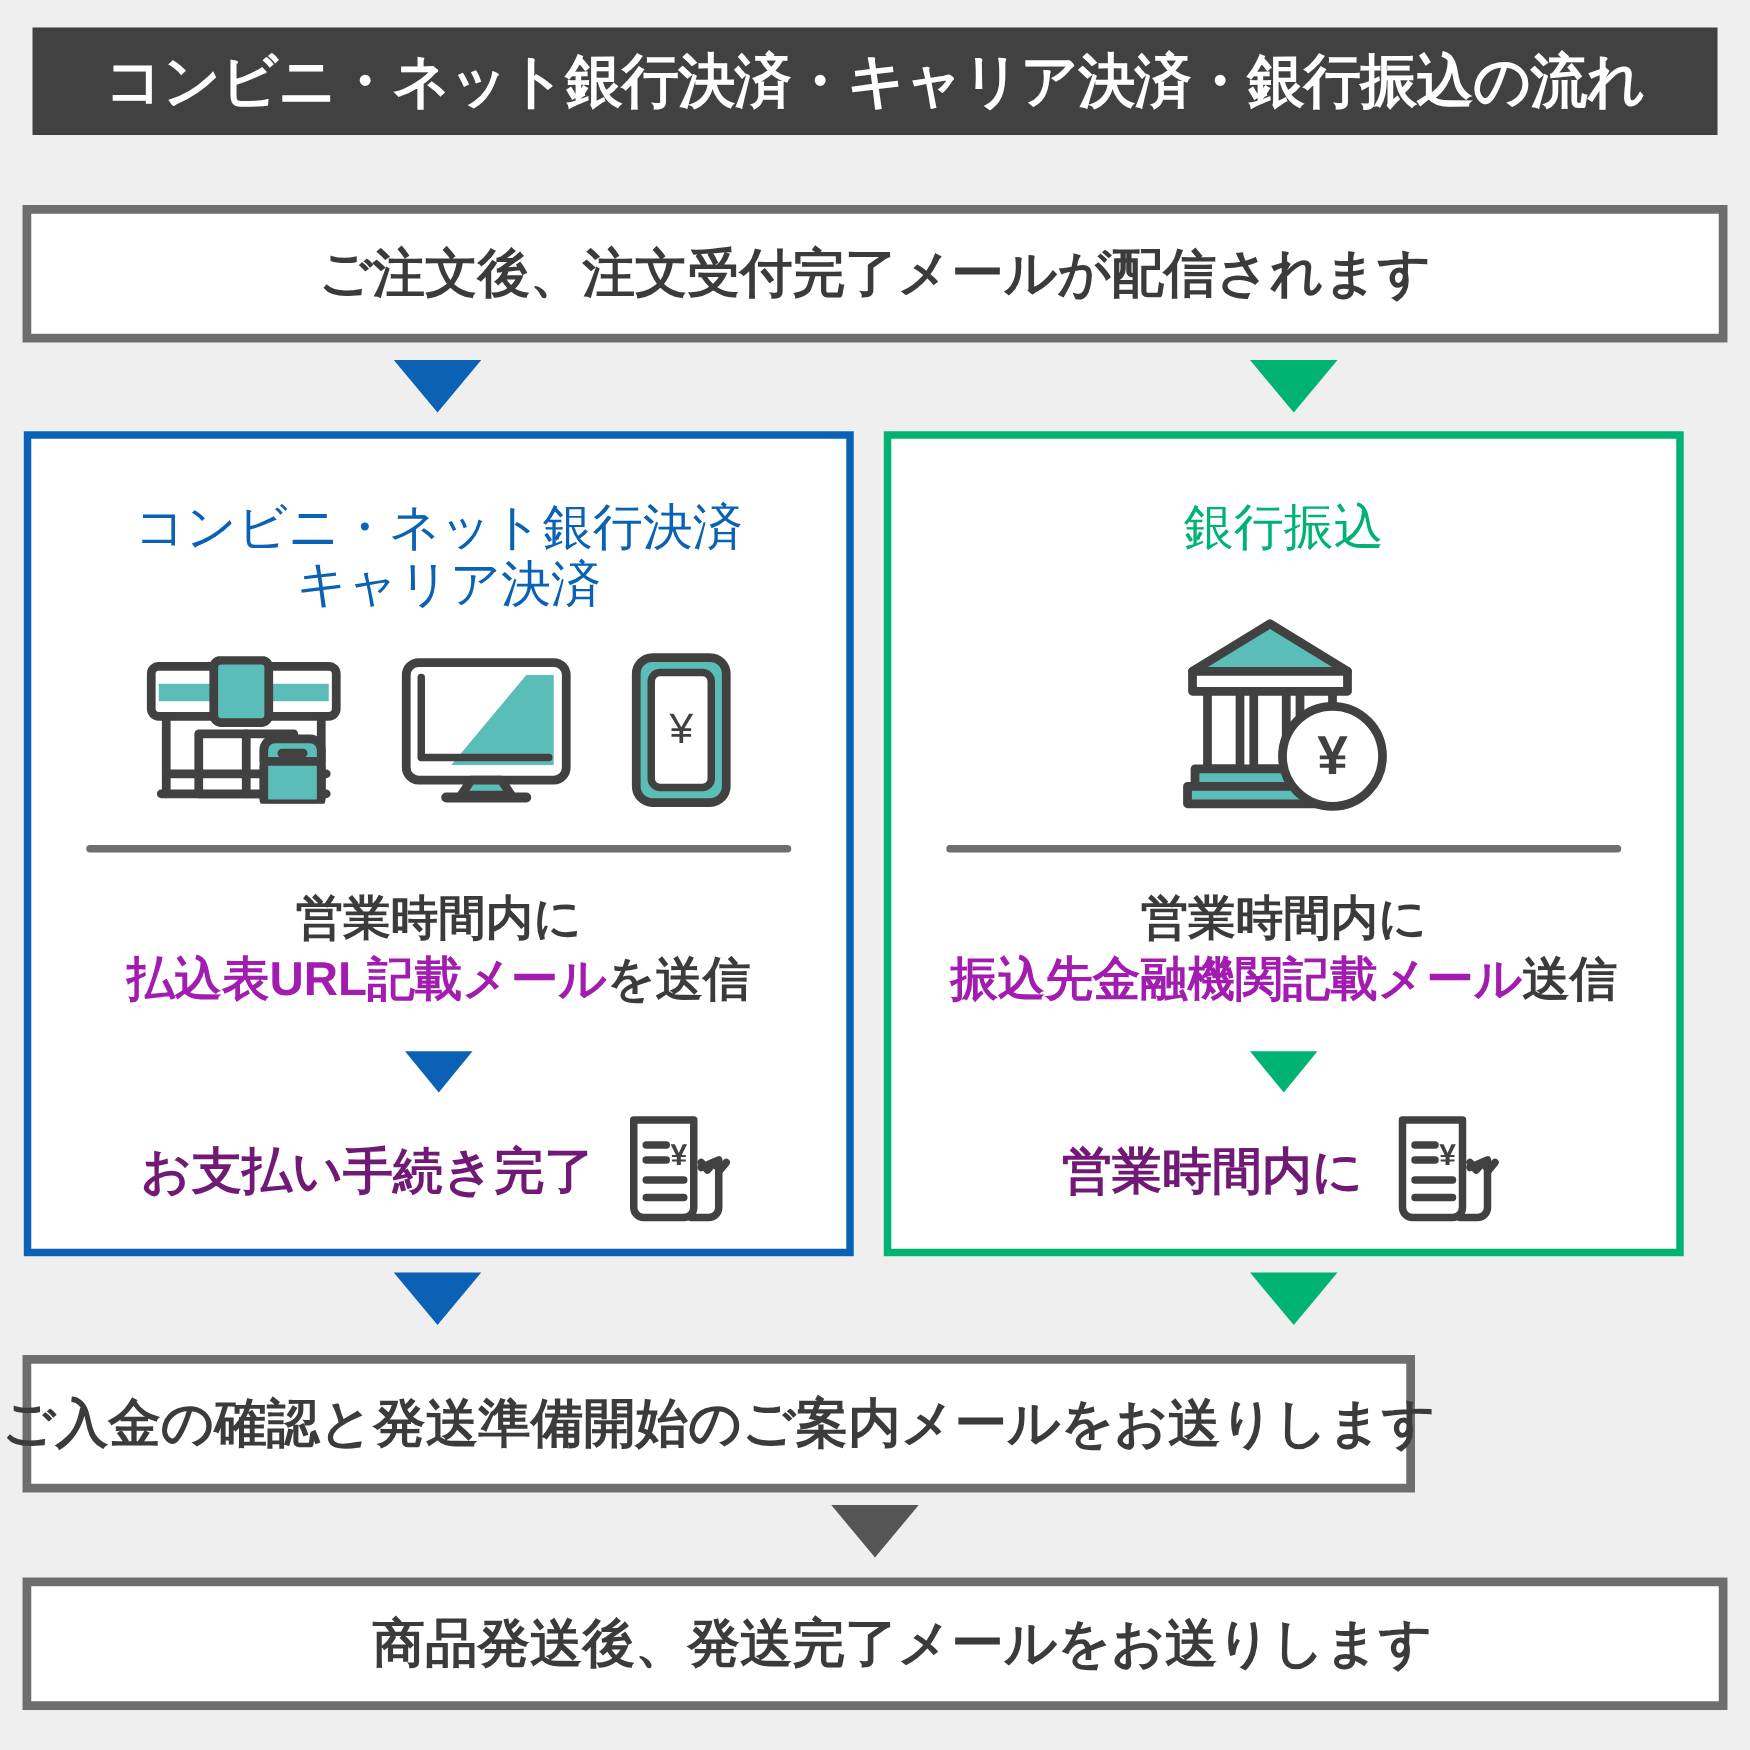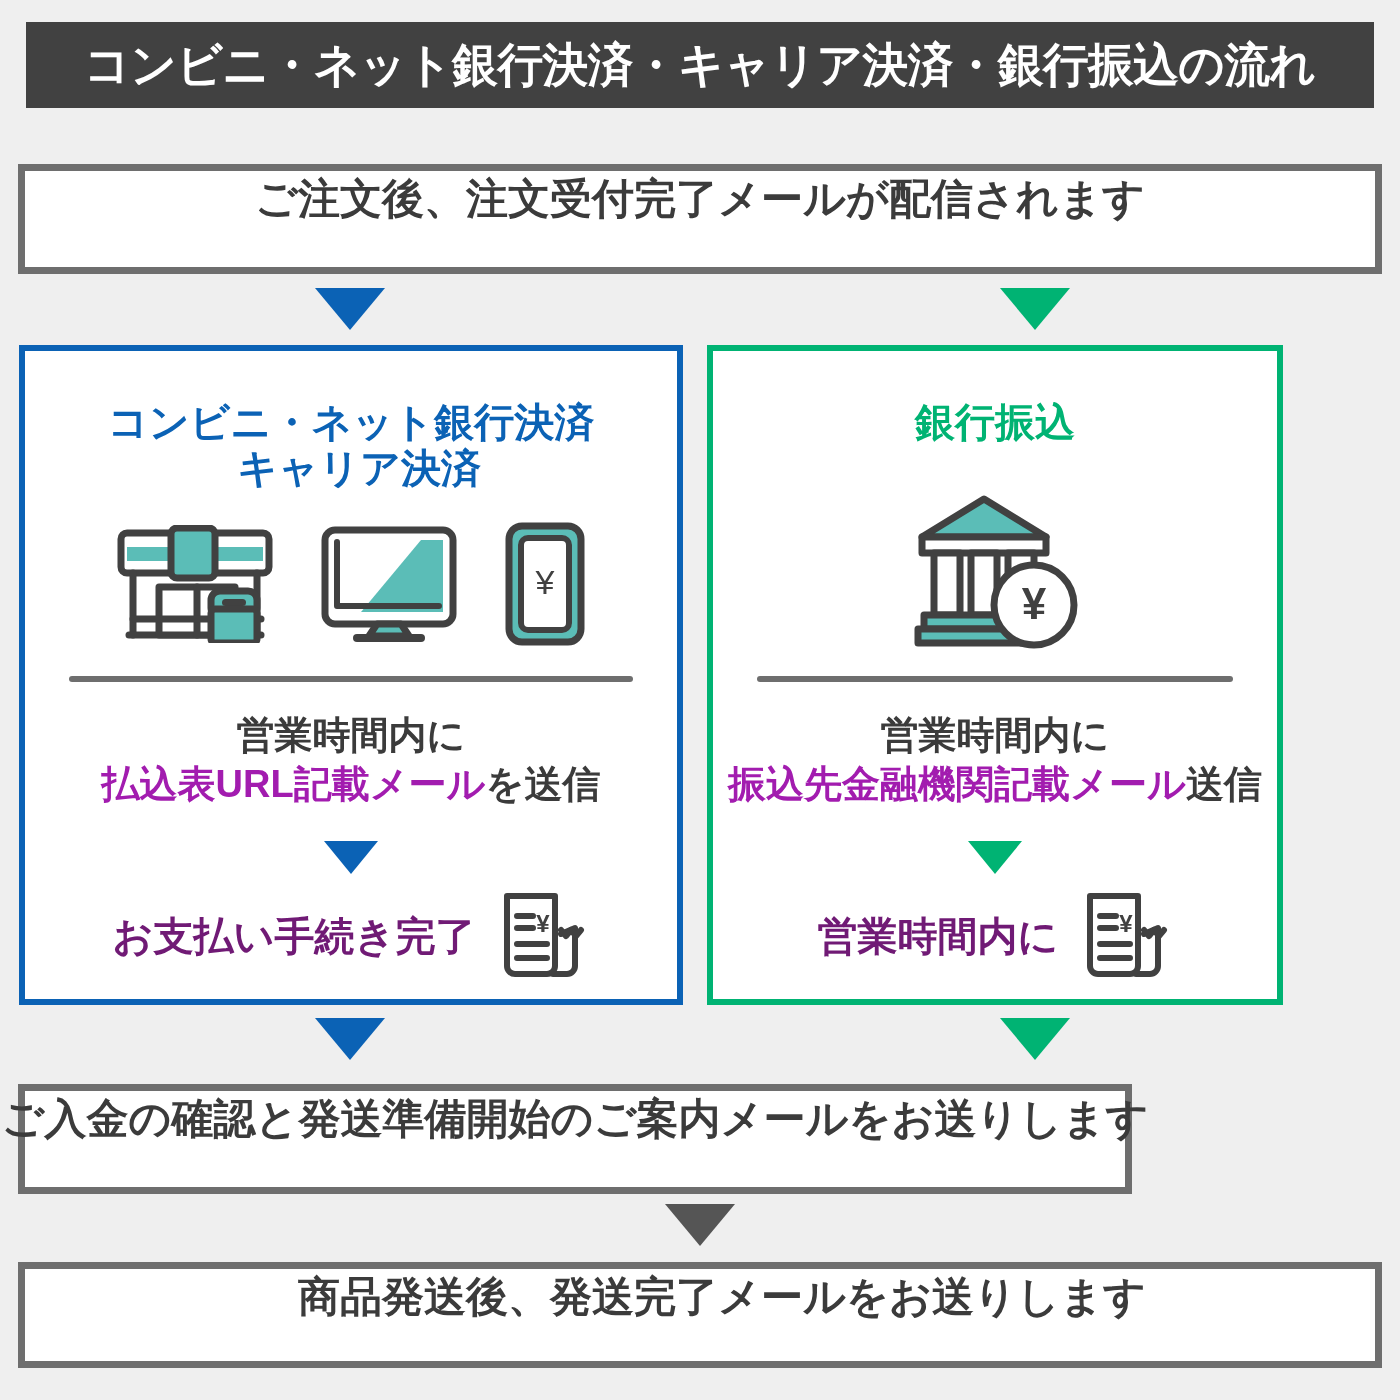--- a/index.html
+++ b/index.html
@@ -26,21 +26,21 @@
     white-space:nowrap;
     transform:scaleX(0.97);
   }
 
   
   .wide-box{
     position:absolute;
     background:#ffffff;
     border:7px solid #6e6e6e;
     box-sizing:border-box;
-    display:flex;align-items:flex-start;justify-content:center;
+    display:flex;align-items:center;justify-content:center;
   }
   .wide-box .wide-text{
     color:#3b3b3b;
     font-weight:bold;
     white-space:nowrap;
   }
   #box-order{left:18px;top:164px;width:1364px;height:110px;}
   #box-order .wide-text{font-size:42px;}
   #box-confirm{left:18px;top:1084px;width:1114px;height:110px;}
   #box-confirm .wide-text{font-size:42px;}
@@ -71,26 +71,26 @@
   #tri-final{left:665px;top:1204px;}
 
   
   .panel{
     position:absolute;
     background:#ffffff;
     box-sizing:border-box;
     border-width:6px;border-style:solid;
   }
   #panel-cvs{left:19px;top:345px;width:664px;height:660px;border-color:#0b62b5;}
-  #panel-bank{left:707px;top:345px;width:576px;height:660px;border-color:#00b373;}
+  #panel-bank{left:707px;top:345px;width:640px;height:660px;border-color:#00b373;}
 
   .panel-title{
     position:absolute;left:0;right:0;top:48px;
     text-align:center;
-    font-weight:bold;
+    font-weight:normal;
     font-size:40px;
     line-height:1.16;
     white-space:nowrap;
   }
   #panel-cvs .panel-title{color:#0b62b5;}
   #panel-bank .panel-title{color:#00b373;}
   .panel-title .l2{display:block;margin-left:16px;}
 
   .icon-row{
     position:absolute;left:0;right:0;top:165px;height:135px;

